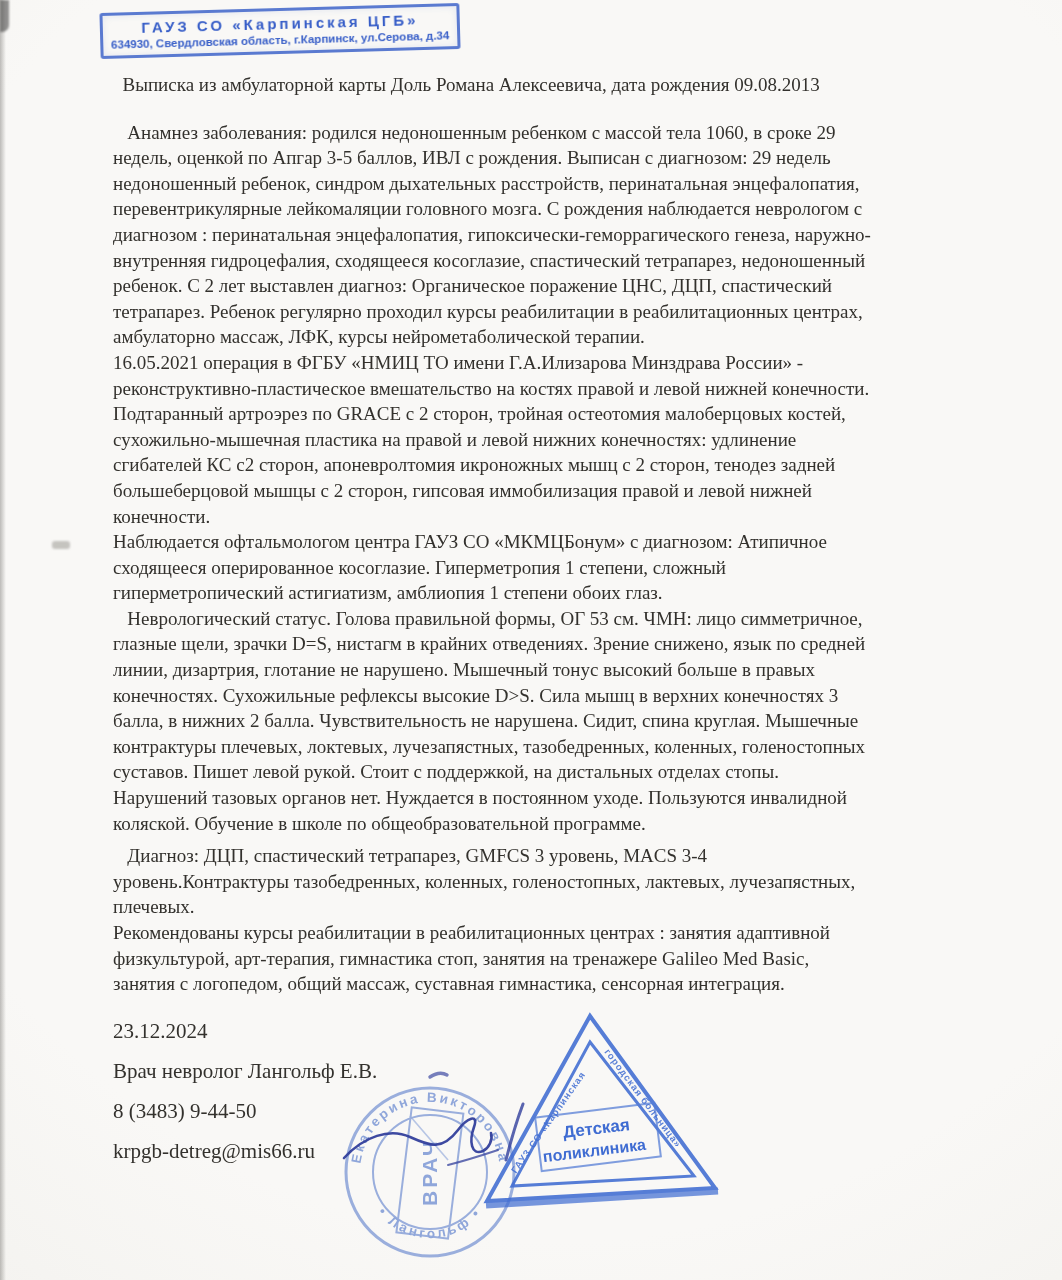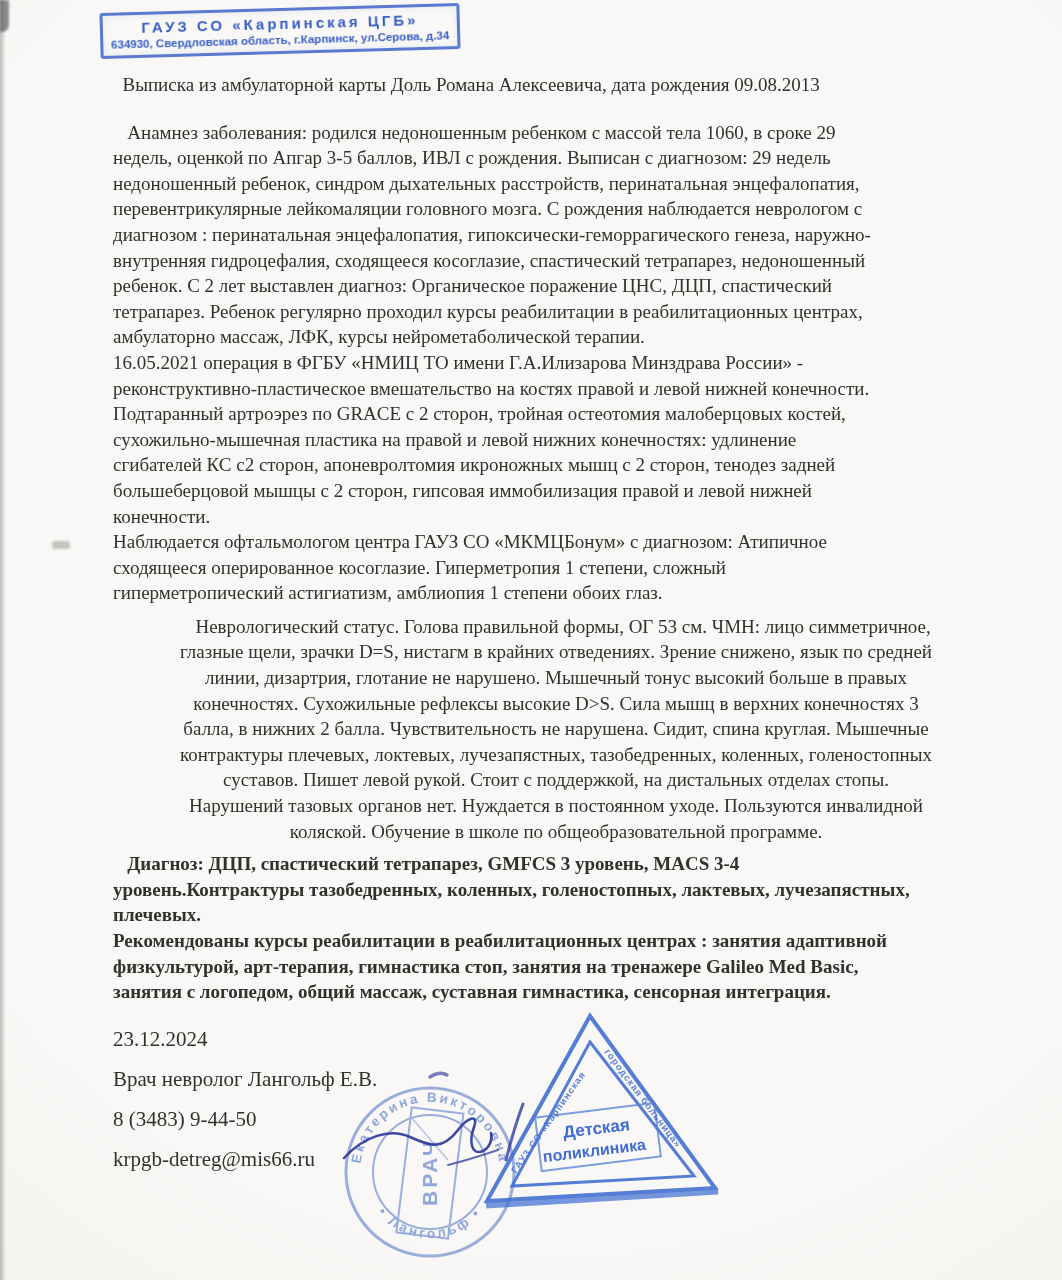--- a/index.html
+++ b/index.html
@@ -35,23 +35,23 @@
   .stamp-top .l2 { font-size:11.5px; letter-spacing:0; margin-top:2px; white-space:nowrap; }
 
   
   .doc {
     position:absolute; left:113px; top:72px; width:886px;
     color:#33312d; font-size:19px; line-height:25.6px;
   }
   .block { white-space:pre-wrap; }
   .b-title      { margin-bottom:22px; }
   .b-complaints { margin-bottom:22px; }
-  .b-anamnesis  { margin-bottom:8px; }
-  .b-neuro      { margin-bottom:7px;text-align:center; }
-  .b-diagnosis  { margin-bottom:14px;font-weight:bold; }
+  .b-anamnesis  { }
+  .b-neuro      { margin-bottom:7px; }
+  .b-diagnosis  { margin-bottom:14px; }
   .b-footer     { font-size:21px; line-height:40px; }
 
   
   .stamp-round { position:absolute; left:330px; top:1068px; filter:blur(.3px); }
   .stamp-tri   { position:absolute; left:482px; top:1012px; filter:blur(.3px); }
 </style>
 </head>
 <body>
 
 <div class="page">

